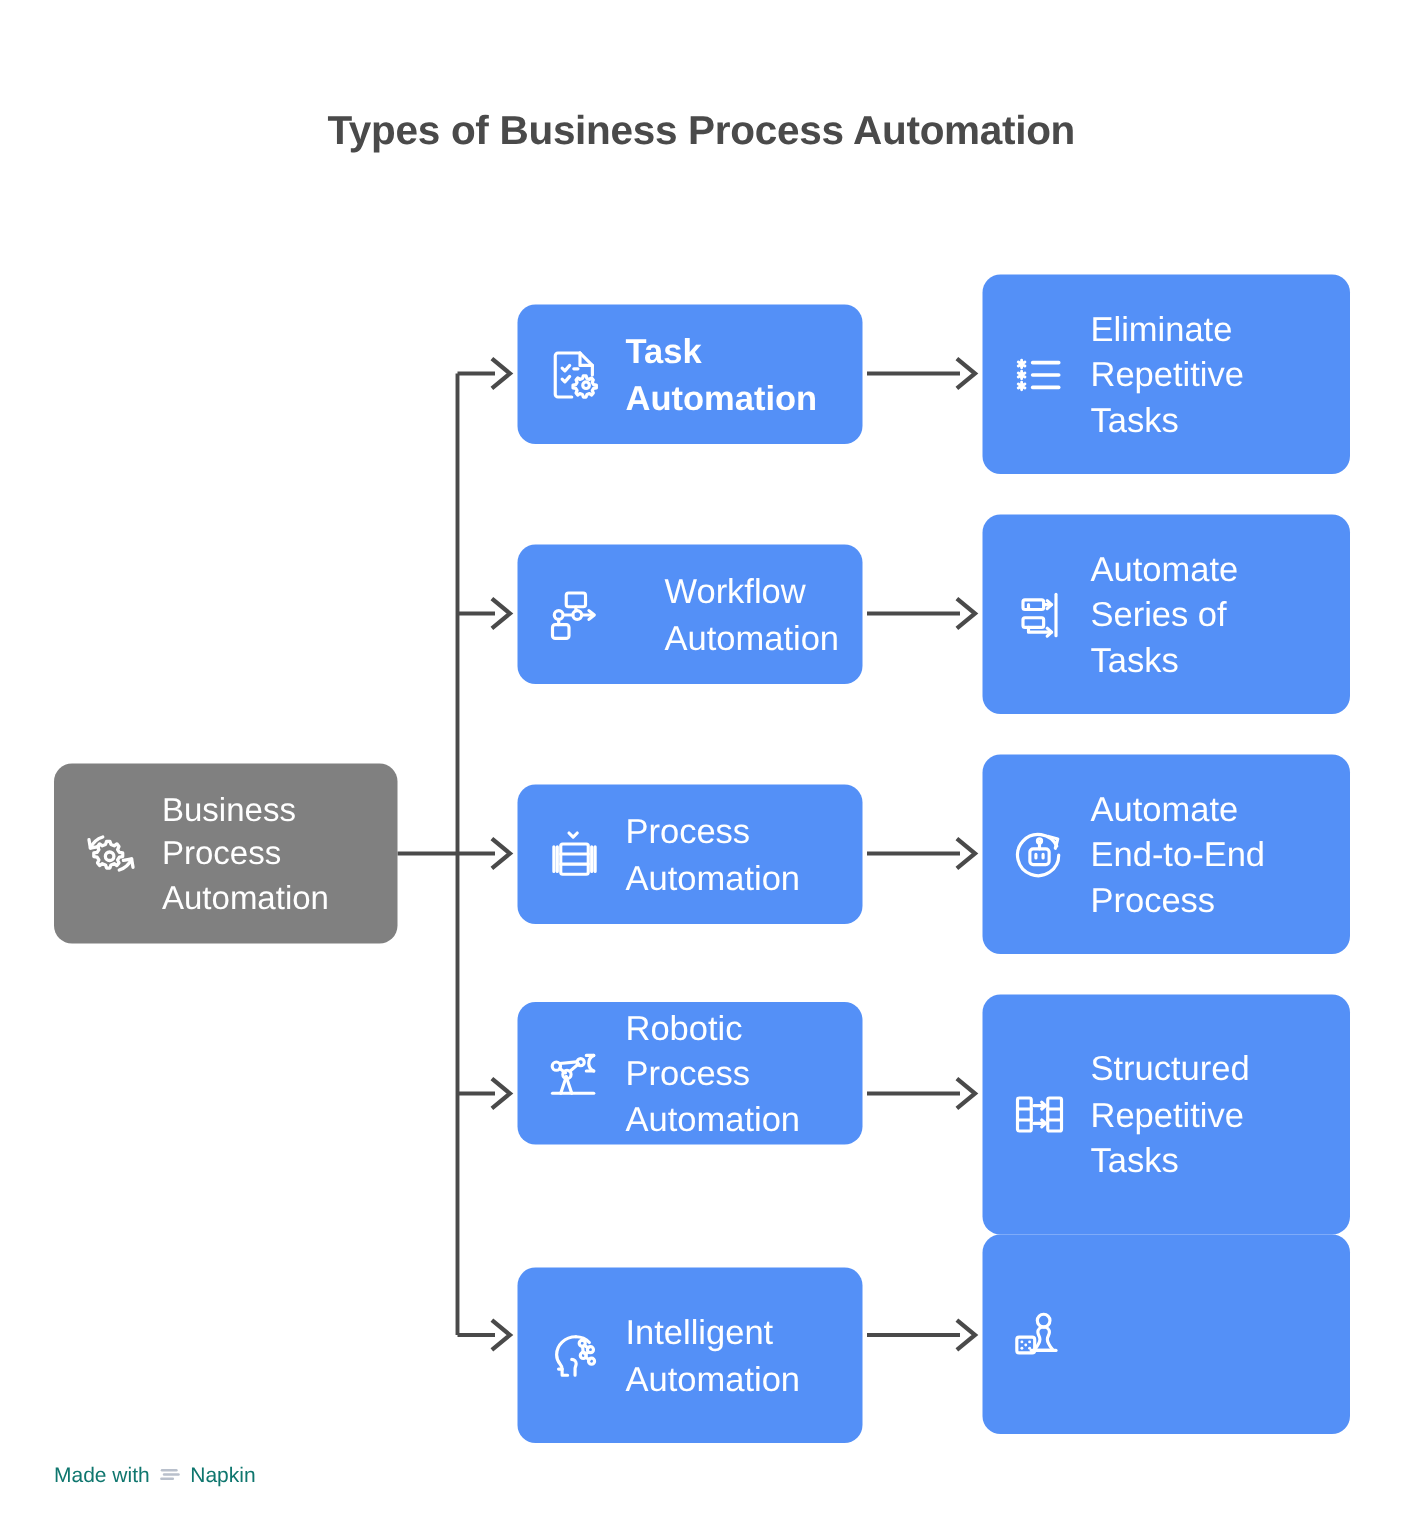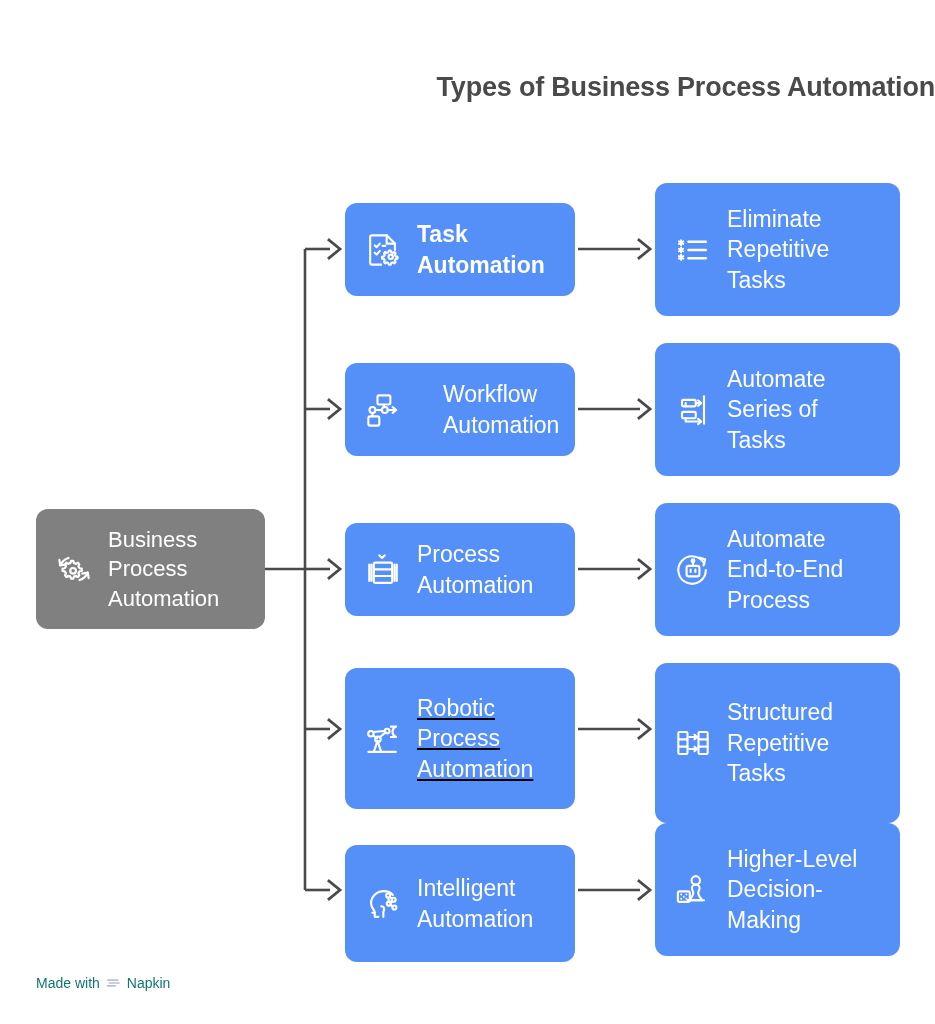--- a/index.html
+++ b/index.html
@@ -14,21 +14,21 @@
     overflow: hidden;
     font-family: "Liberation Sans", sans-serif;
     -webkit-font-smoothing: antialiased;
   }
 
   #diagram-title {
     position: absolute;
     left: 0;
     top: 72px;
     width: 935px;
-    text-align: right;
+    text-align: center;
     font-size: 27px;
     font-weight: bold;
     color: #4a4a4a;
     letter-spacing: -0.2px;
   }
 
   
   #connectors {
     position: absolute;
     left: 0;
@@ -199,21 +199,21 @@
       <rect x="14" y="16" width="20" height="22" rx="1.4"></rect>
       <path d="M14 23.3h20M14 30.6h20"></path>
       <path d="M9 18v18M11.5 18v18"></path>
       <path d="M36.5 18v18M39 18v18"></path>
     </svg>
   </span>
   <span class="node-label">Process
 Automation</span>
 </div>
 
-<div class="node mid-node" style="top:668px;height:141px;text-decoration:underline;">
+<div class="node mid-node" style="top:668px;height:95px;">
   <span class="icon-wrap">
     <svg viewBox="0 0 48 48" fill="none" stroke="#ffffff" stroke-width="2.3" stroke-linecap="round" stroke-linejoin="round">
       <path d="M8 38h30"></path>
       <path d="M14 38l4-12"></path>
       <path d="M22 38l-4-12"></path>
       <circle cx="18.5" cy="24.3" r="3"></circle>
       <path d="M20.6 22.1L27 16.5"></path>
       <circle cx="10.8" cy="18.3" r="3"></circle>
       <path d="M13.3 20l4.2 3.2"></path>
       <path d="M13.3 16.4l12.1-1.2"></path>
@@ -325,23 +325,20 @@
       <path d="M27 18.1c-2.6 0-4.2 1.9-4.2 3.8 0 2.2 1.5 3 1.5 5.1 0 3-2.6 6-4.3 8.2h14c-1.7-2.2-4.3-5.2-4.3-8.2 0-2.1 1.5-2.9 1.5-5.1 0-1.9-1.6-3.8-4.2-3.8z"></path>
       <path d="M18 35.2h18"></path>
       <rect x="7.5" y="25.5" width="13" height="11.5" rx="1.8"></rect>
       <circle cx="11.2" cy="29" r="1.05" fill="#ffffff" stroke="none"></circle>
       <circle cx="16.8" cy="29" r="1.05" fill="#ffffff" stroke="none"></circle>
       <circle cx="14" cy="31.3" r="1.05" fill="#ffffff" stroke="none"></circle>
       <circle cx="11.2" cy="33.6" r="1.05" fill="#ffffff" stroke="none"></circle>
       <circle cx="16.8" cy="33.6" r="1.05" fill="#ffffff" stroke="none"></circle>
     </svg>
   </span>
-  <span class="node-label">Higher-Level
-Decision-
-Making</span>
 </div>
 
 <div class="watermark">
   <span>Made with</span>
   <span>
     <svg width="15" height="14" viewBox="0 0 15 14" fill="none" stroke="#b9c0cc" stroke-width="1.7" stroke-linecap="round">
       <path d="M2 4.2h9.6"></path>
       <path d="M3.4 7h9.6"></path>
       <path d="M1.6 9.8h7.6"></path>
     </svg>

